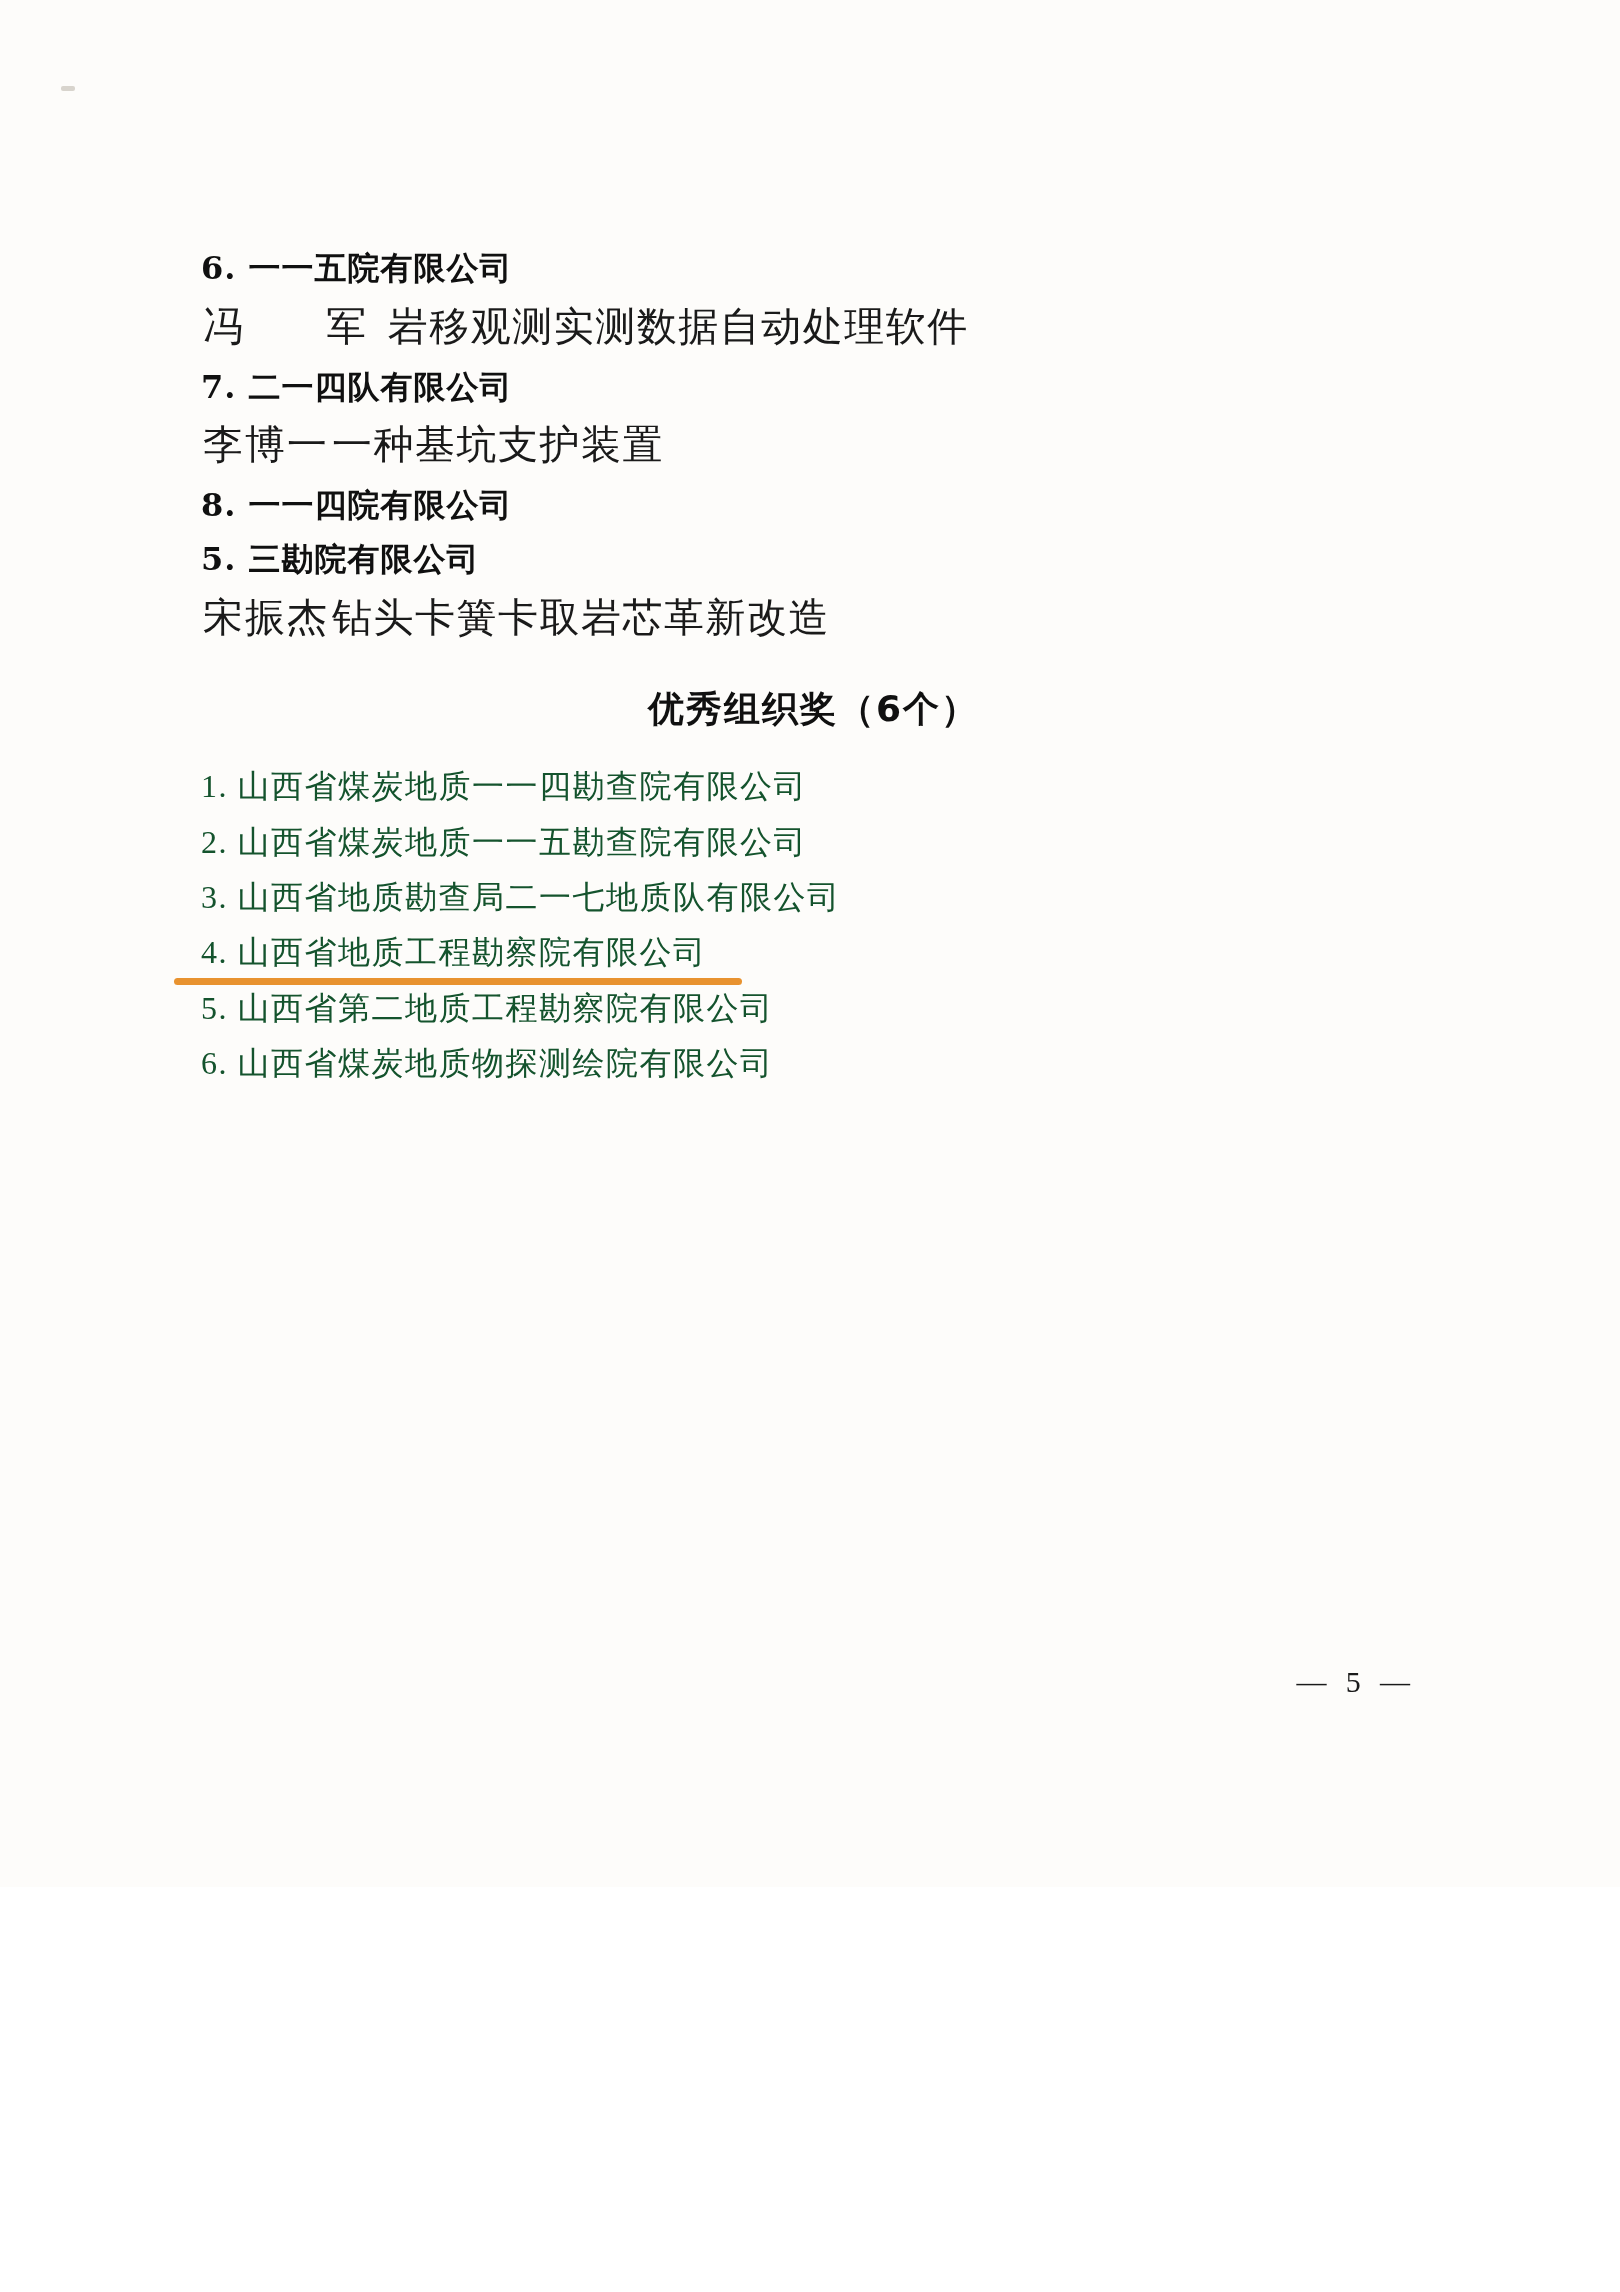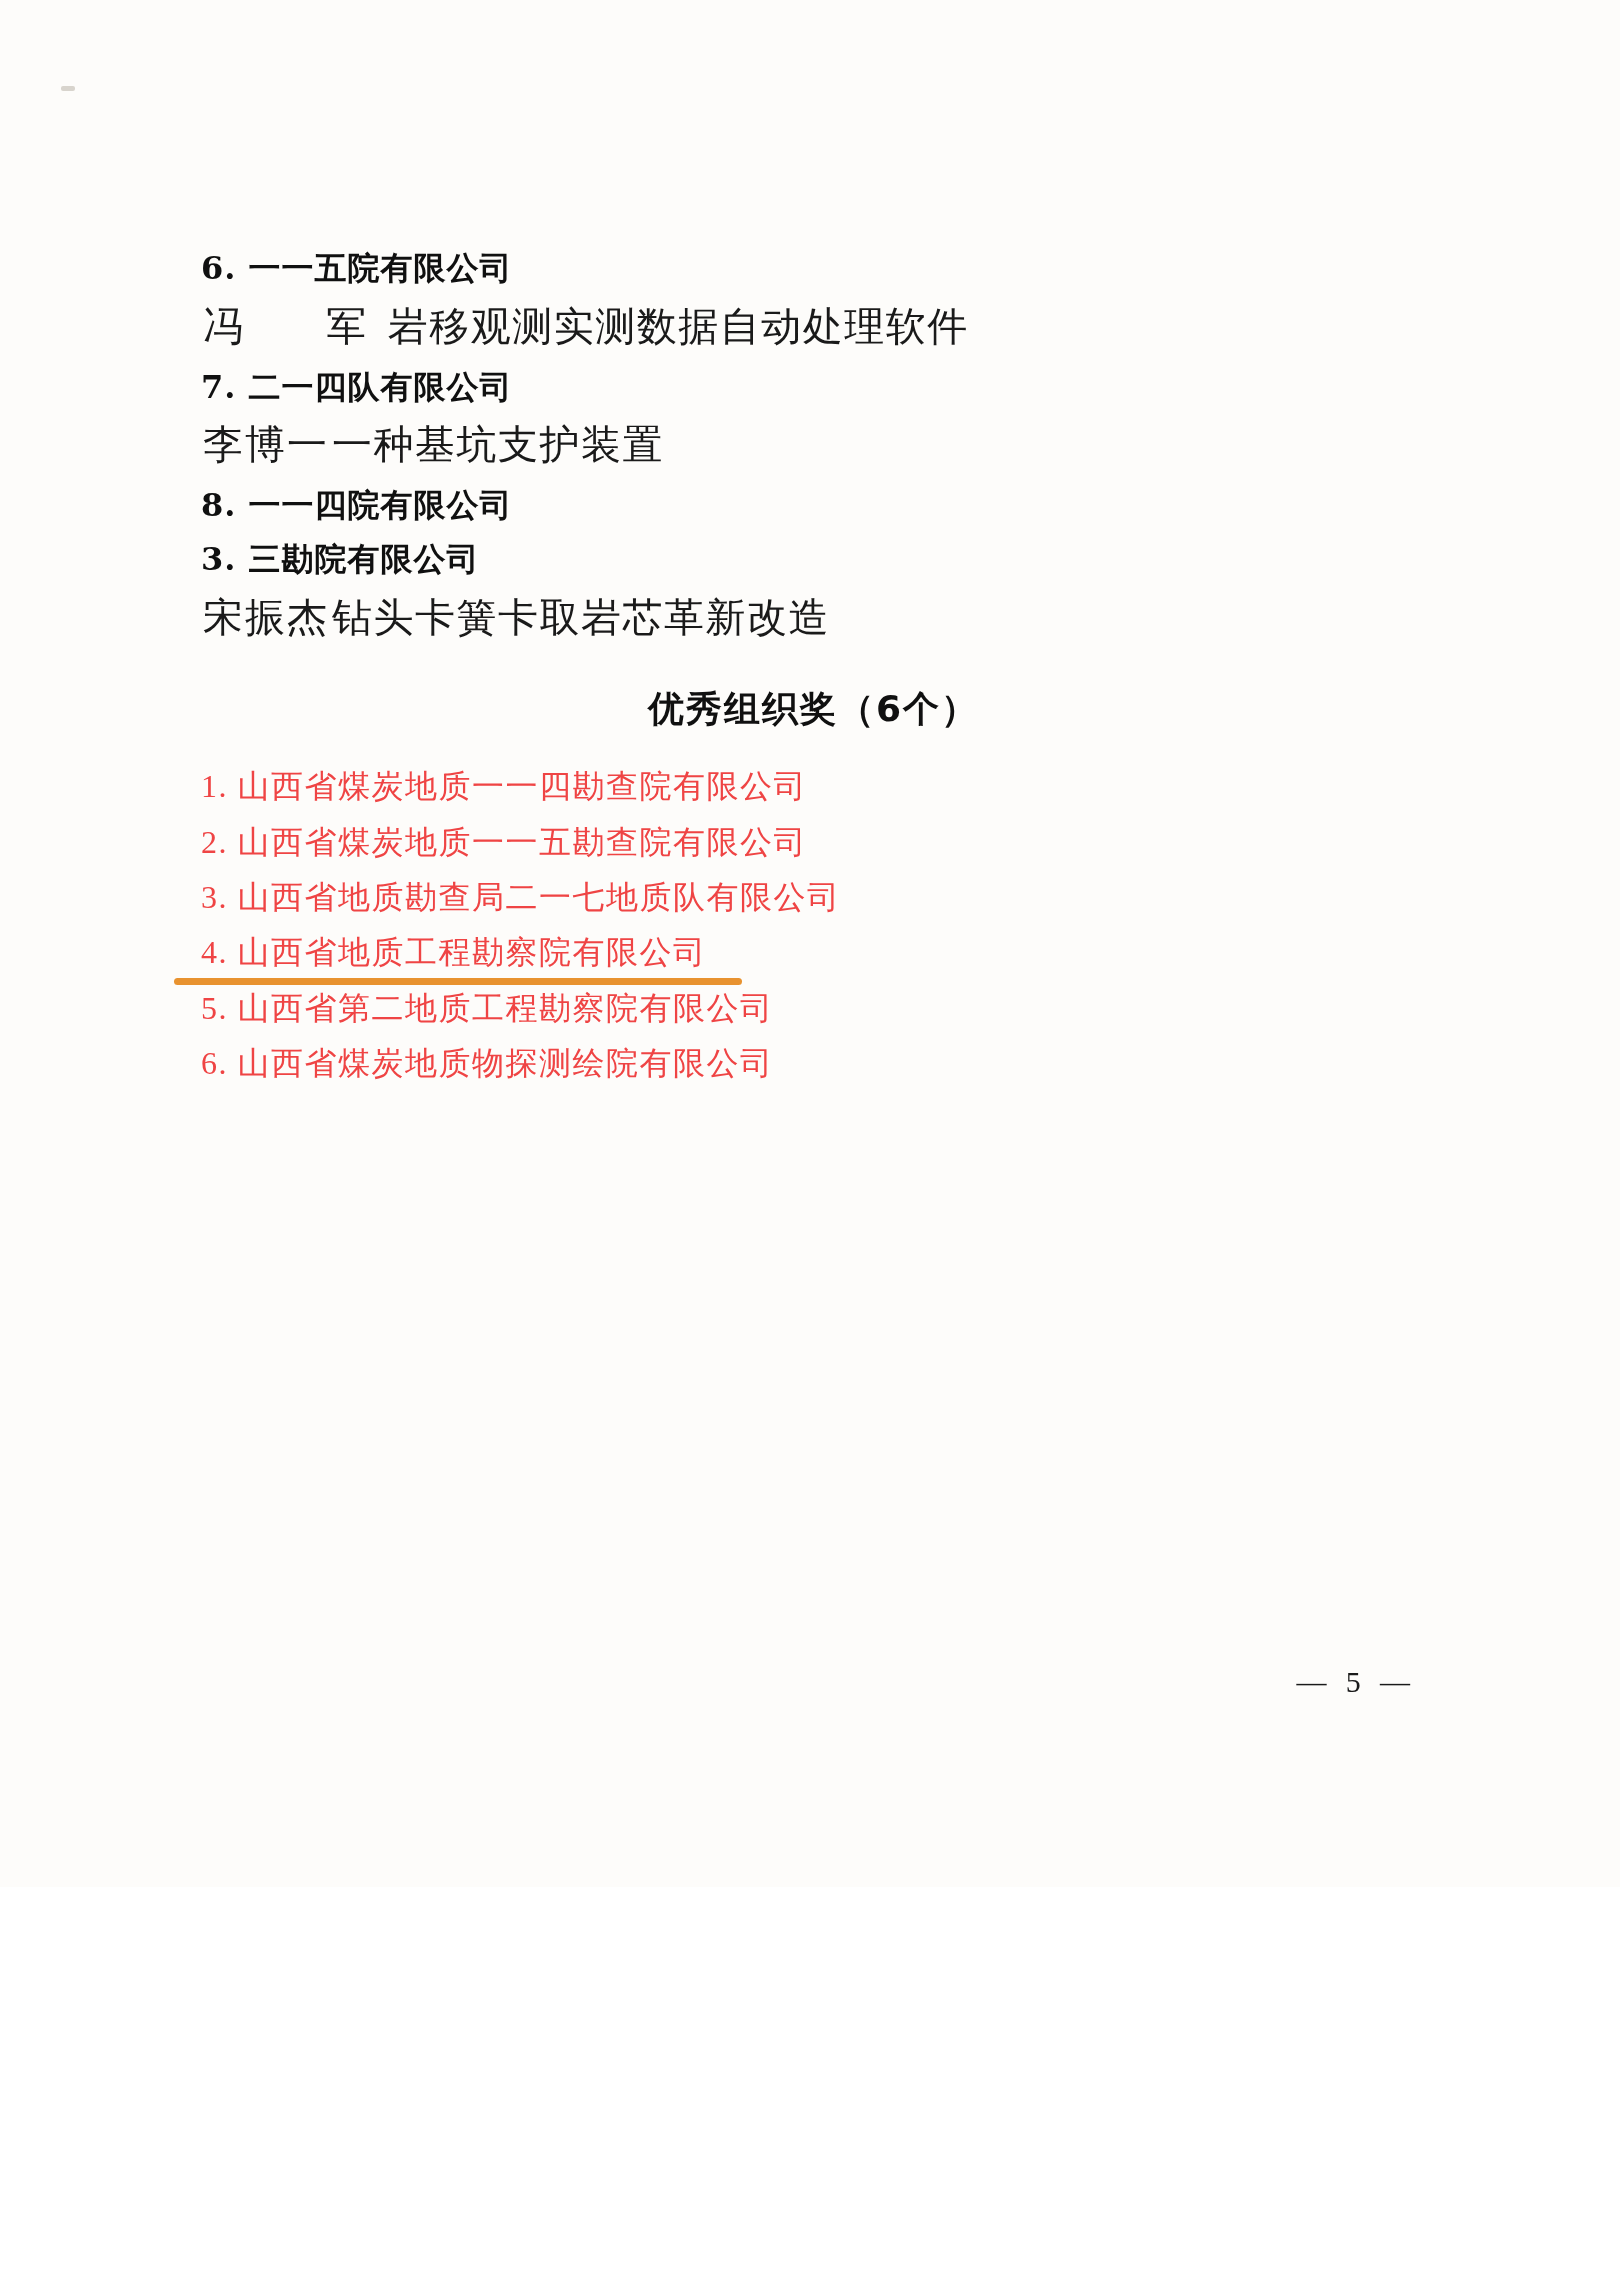--- a/index.html
+++ b/index.html
@@ -63,21 +63,21 @@
     letter-spacing: 2px;
     color: #101010;
     margin-top: 34px;
     margin-bottom: 25.5px;
   }
   .list-item {
     font-family: "Liberation Serif", "DejaVu Serif", serif;
     font-size: 32px;
     line-height: 1.73;
     letter-spacing: 1.5px;
-    color: #ef4444;
+    color: #14532d;
     position: relative;
   }
   .highlight-wrap {
     position: relative;
     display: block;
   }
   .highlight-underline {
     position: absolute;
     left: -27.4px;
     bottom: -3.9px;
@@ -123,21 +123,21 @@
       <div class="org-line">7. 二一四队有限公司</div>
       <div class="person-line"><span class="person-name">李博一</span><span>一种基坑支护装置</span></div>
     </div>
 
     <div class="award-block">
       <div class="org-line">8. 一一四院有限公司</div>
     </div>
 
 
     <div class="award-block">
-      <div class="org-line">3. 三勘院有限公司</div>
+      <div class="org-line">5. 三勘院有限公司</div>
       <div class="person-line"><span class="person-name">宋振杰</span><span>钻头卡簧卡取岩芯革新改造</span></div>
     </div>
 
     <div class="section-title">优秀组织奖（6个）</div>
 
     <div class="list-item">1. 山西省煤炭地质一一四勘查院有限公司</div>
     <div class="list-item">2. 山西省煤炭地质一一五勘查院有限公司</div>
     <div class="list-item">3. 山西省地质勘查局二一七地质队有限公司</div>
     <div class="list-item highlight-wrap">
       <span>4. 山西省地质工程勘察院有限公司</span>

